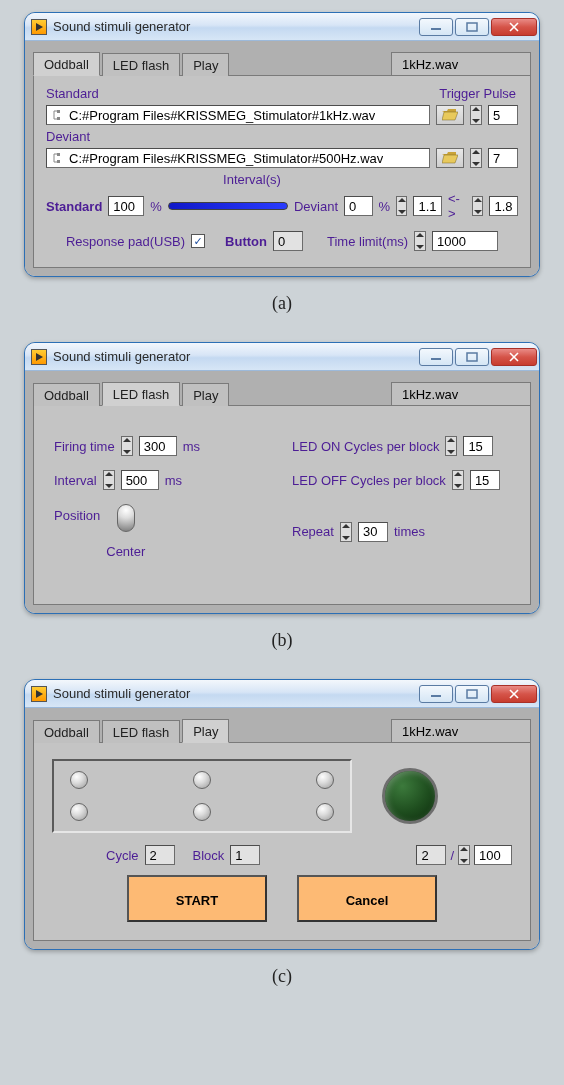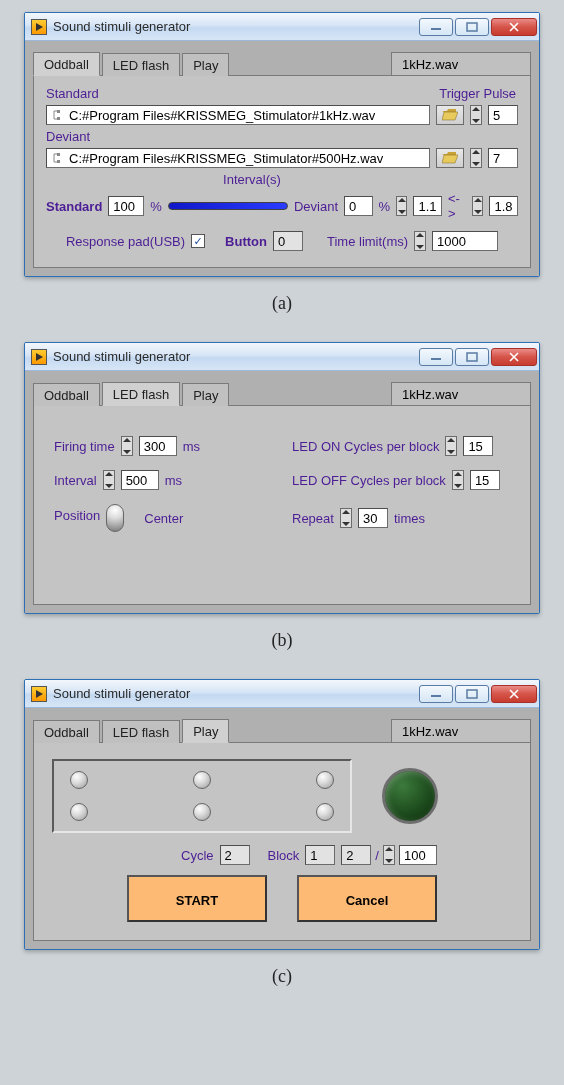--- a/index.html
+++ b/index.html
@@ -5,21 +5,21 @@
   * { box-sizing: border-box; font-family: "Segoe UI", Tahoma, sans-serif; font-size: 13px; }
   body {
     margin: 0; padding: 12px 12px 12px 12px;
     background: #cdd3d7;
     width: 564px;
   }
   .window {
     width: 516px;
     margin: 0 auto 16px auto;
     border: 1px solid #2c6fb5;
-    border-radius: 2px;
+    border-radius: 11px;
     background: #d6dee6;
     box-shadow: 0 2px 4px rgba(0,0,0,0.25);
     overflow: hidden;
   }
   .titlebar {
     height: 28px;
     background: linear-gradient(#f3f7fc, #d7e5f6 45%, #c4d9f1 55%, #d7e6f6);
     border-bottom: 1px solid #9cb9da;
     display: flex; align-items: center;
     padding: 0 2px 0 6px;
@@ -125,21 +125,21 @@
   }
   
   .grid2{display:grid;grid-template-columns: 1fr 1fr; row-gap:14px; column-gap:20px; margin:20px 8px;}
   .grid2 .cell{display:flex;align-items:center;gap:6px;justify-content:flex-start;}
   .grid2 .cell.right{justify-content:flex-start;}
   .toggle{
     width:18px;height:28px;border-radius:9px;
     background:radial-gradient(circle at 50% 20%, #fff 0%, #ddd 35%, #888 90%);
     border:1px solid #666;
   }
-  .togglecol{display:flex;flex-direction:row;align-items:center;gap:20px;}
+  .togglecol{display:flex;flex-direction:column;align-items:center;gap:12px;}
   
   .led-grid{
     border:2px solid #808080;
     border-top-color:#5a5a5a;border-left-color:#5a5a5a;
     border-right-color:#e6e6e6;border-bottom-color:#e6e6e6;
     padding:10px 16px;
     display:grid;grid-template-columns:repeat(3, 1fr);grid-template-rows:repeat(2,1fr);
     row-gap:14px;
     width:300px;
   }
@@ -443,21 +443,21 @@
           <div class="mini-led"></div>
           <div class="mini-led" style="justify-self:center;"></div>
           <div class="mini-led" style="justify-self:end;"></div>
           <div class="mini-led"></div>
           <div class="mini-led" style="justify-self:center;"></div>
           <div class="mini-led" style="justify-self:end;"></div>
         </div>
         <div class="big-led"></div>
       </div>
 
-      <div class="row" style="justify-content:center;margin:0 6px 10px 60px;">
+      <div class="row" style="justify-content:space-between;margin:0 6px 10px 60px;">
         <div style="display:flex;align-items:center;gap:6px;">
           <span class="lbl">Cycle</span>
           <div class="field numbox w30 sunken">2</div>
           <span style="width:6px;"></span>
           <span class="lbl">Block</span>
           <div class="field numbox w30 sunken">1</div>
         </div>
         <div style="display:flex;align-items:center;gap:4px;">
           <div class="field numbox w30 sunken">2</div>
           <span class="lbl">/</span>

